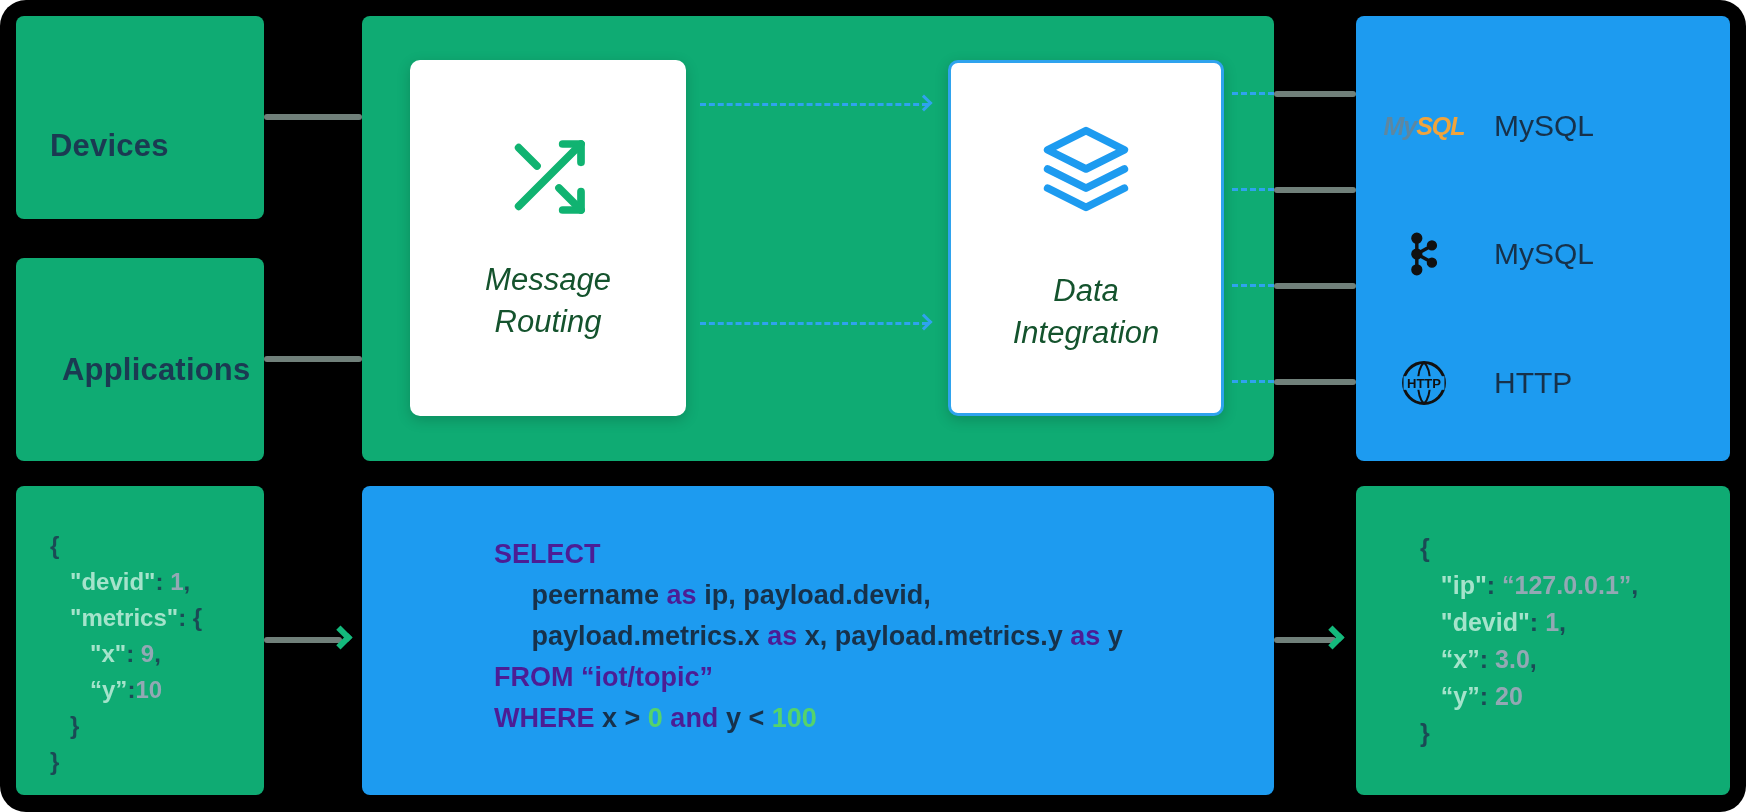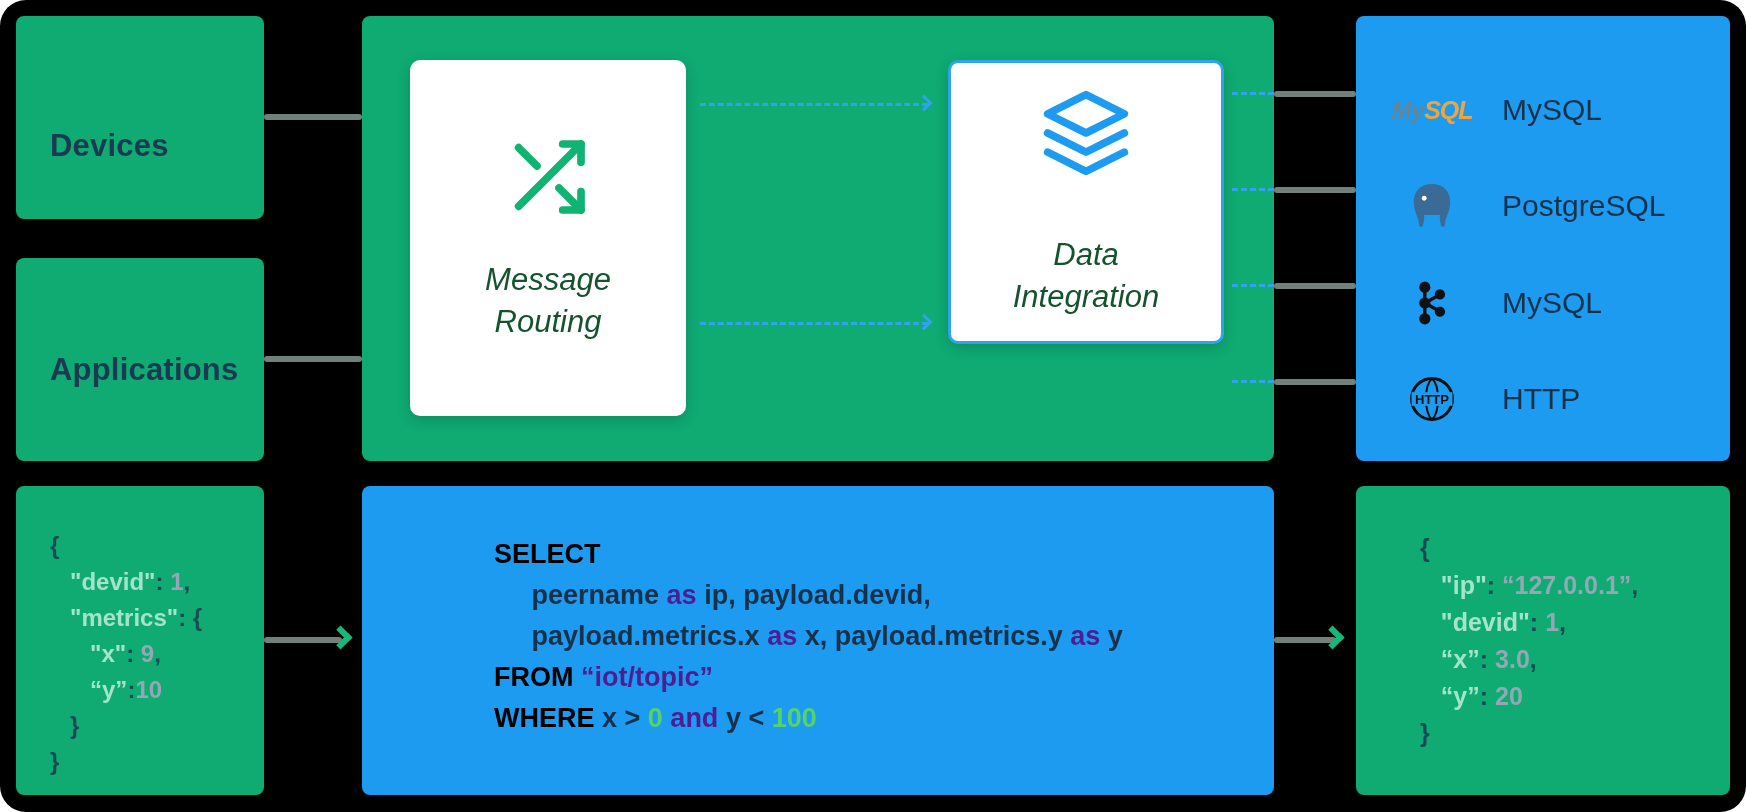--- a/index.html
+++ b/index.html
@@ -15,62 +15,62 @@
 
   
   .devices      { left:16px;  top:16px;  width:248px; height:203px; }
   .applications { left:16px;  top:258px; width:248px; height:203px; }
   .input-json   { left:16px;  top:486px; width:248px; height:309px; }
   .box-label {
     position:absolute; left:34px; font-size:31px; font-weight:600;
     color:#1B3A52; letter-spacing:.2px;
   }
   .devices .box-label      { bottom:55px; }
-  .applications .box-label { bottom:73px; }
+  .applications .box-label { bottom:73px;margin-left:12px; }
 
   
   .middle      { left:362px; top:16px; width:912px; height:445px; }
   .card {
     position:absolute; background:#ffffff; border-radius:10px;
     display:flex; flex-direction:column; align-items:center; justify-content:center;
     box-shadow:0 4px 14px rgba(0,0,0,.18);
   }
   .msg-card  { left:410px; top:60px; width:276px; height:356px; }
-  .data-card { left:948px; top:60px; width:276px; height:284px; border:3px solid #2FA3EE;gap:17px; }
+  .data-card { left:948px; top:60px; width:276px; height:356px; border:3px solid #2FA3EE;gap:17px; }
   .card .icon-wrap { margin-bottom:34px; }
   .card-label {
     font-size:31px; font-weight:500; color:#14532d; text-align:center;
     width:190px; line-height:1.35;font-style:italic;
   }
 
   
   .right-panel {
     left:1356px; top:16px; width:374px; height:445px;
     display:flex; flex-direction:column; justify-content:space-around;
     padding:46px 0 14px;
   }
-  .sink-row { display:flex; align-items:center; height:56px; padding-left:32px; }
+  .sink-row { display:flex; align-items:center; height:56px; padding-left:24px; }
   .sink-icon { width:88px; display:flex; align-items:center; justify-content:center; flex:0 0 88px; }
   .sink-label { font-size:30px; font-weight:500; color:#17314A; margin-left:26px; }
   .mysql-logo { font-style:italic; font-weight:bold; font-size:25px; letter-spacing:-1px; }
   .mysql-my  { color:#5E87A0; }
   .mysql-sql { color:#F0A43C; }
 
   
   .sql-box     { left:362px;  top:486px; width:912px; height:309px; }
   .output-json { left:1356px; top:486px; width:374px; height:309px; }
   .code { white-space:pre; font-weight:700; }
   .input-json  .code { padding:42px 0 0 34px; font-size:24px; line-height:36px; }
   .output-json .code { padding:44px 0 0 64px; font-size:25px; line-height:37px; }
   .sql-box     .code { padding:48px 0 0 132px; font-size:27px; line-height:41px; }
   .code-line { white-space:pre; }
   .tok-p   { color:#1B4A55; }
   .tok-k   { color:#A5E3CB; }
   .tok-v   { color:#93A8B4; }
-  .tok-kw  { color:#000000; }
+  .tok-kw  { color:#4c1d95; }
   .tok-id  { color:#17314A; }
   .tok-lt  { color:#4c1d95; }
   .tok-str { color:#4c1d95; }
   .tok-num { color:#55D36B; }
 
   
   .hline { position:absolute; height:6px; background:#70807A; border-radius:3px; }
   .dash  { position:absolute; height:0; border-top:3px dashed #2FA3EE; }
   .chev  {
     position:absolute; width:17px; height:17px;
@@ -126,29 +126,20 @@
 
   <div class="box blue right-panel">
     <div class="sink-row">
       <div class="sink-icon">
         <span class="mysql-logo"><span class="mysql-my">My</span><span class="mysql-sql">SQL</span></span>
       </div>
       <div class="sink-label">MySQL</div>
     </div>
     <div class="sink-row">
       <div class="sink-icon">
-        <svg viewBox="0 0 40 40" width="52" height="52">
-          <path d="M20 3C10 3 6 10 6 17c0 8 4 12 4 17 0 2 2 3 3 1 1-3 1-6 1-8h12c0 2 0 5 1 8 1 2 3 1 3-1 0-5 4-9 4-17 0-7-4-14-14-14z" fill="#3A6A96"></path>
-          <circle cx="14" cy="14" r="1.9" fill="#ffffff"></circle>
-        </svg>
-      </div>
-      <div class="sink-label">PostgreSQL</div>
-    </div>
-    <div class="sink-row">
-      <div class="sink-icon">
         <svg viewBox="0 0 32 32" width="46" height="46" stroke="#111111" fill="#111111">
           <line x1="11" y1="5" x2="11" y2="27" stroke-width="2.4"></line>
           <line x1="11" y1="16" x2="21" y2="10.5" stroke-width="2.4"></line>
           <line x1="11" y1="16" x2="21" y2="21.5" stroke-width="2.4"></line>
           <circle cx="11" cy="5" r="3.4"></circle>
           <circle cx="11" cy="16" r="3.4"></circle>
           <circle cx="11" cy="27" r="3.4"></circle>
           <circle cx="21.5" cy="10" r="3.1"></circle>
           <circle cx="21.5" cy="22" r="3.1"></circle>
         </svg>

